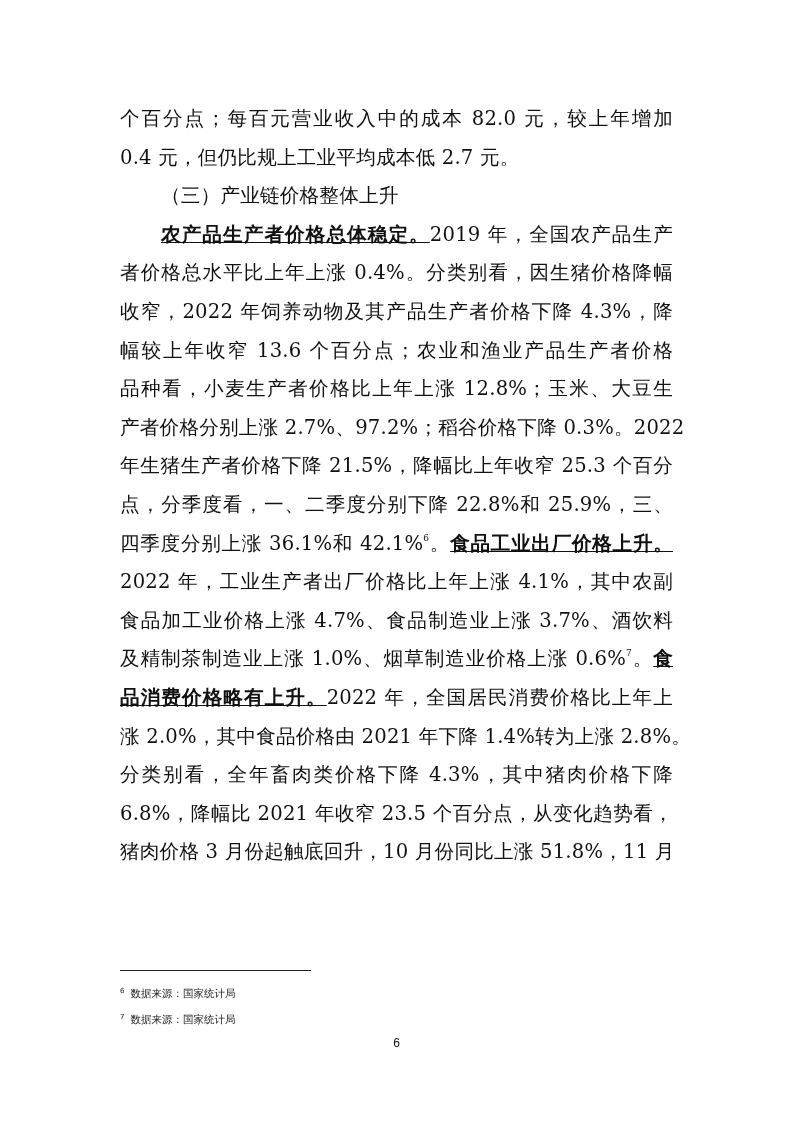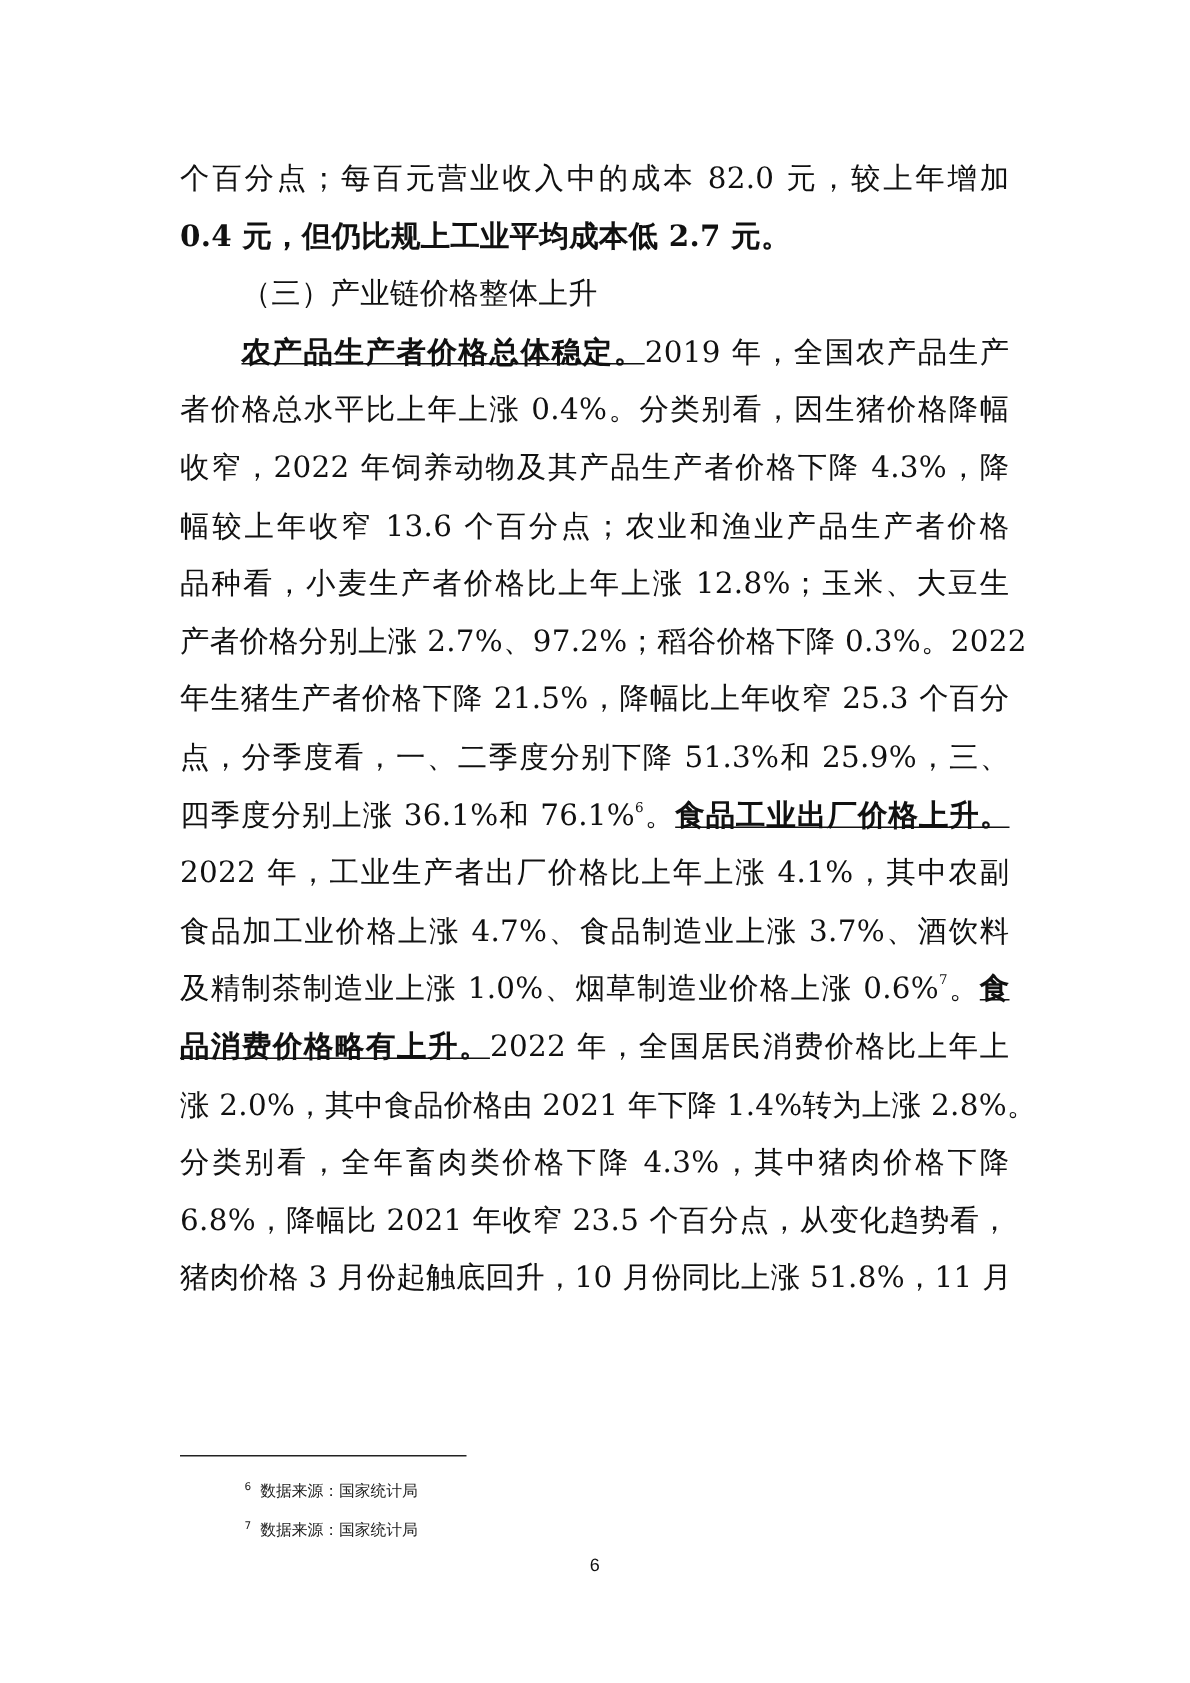--- a/index.html
+++ b/index.html
@@ -30,21 +30,20 @@
       height: 38.6px;
       line-height: 38.6px;
       font-size: 19.6px;
       white-space: nowrap;
       text-align: justify;
       text-align-last: justify;
       letter-spacing: 0.2px;
     }
     .line.last {
       text-align-last: left;
-      font-weight: bold;
     }
     .line.indent {
       padding-left: 41px;
     }
     .line.heading {
       padding-left: 41px;
       text-align-last: left;
     }
     .bold {
       font-weight: bold;
@@ -67,21 +66,20 @@
       position: absolute;
       left: 120px;
       top: 978px;
       font-family: "DejaVu Sans", "Liberation Sans", sans-serif;
       font-size: 10.5px;
       color: #222;
     }
     .footnote {
       height: 26px;
       line-height: 26px;
-      margin-left: 43px;
     }
     .footnote .fn-mark {
       font-size: 7px;
       vertical-align: 4px;
       margin-right: 6px;
     }
     .page-number {
       position: absolute;
       left: 0;
       width: 793px;
@@ -100,22 +98,22 @@
     <div class="line"><span>个百分点；每百元营业收入中的成本 82.0 元，较上年增加</span></div>
     <div class="line last"><span>0.4 元，但仍比规上工业平均成本低 2.7 元。</span></div>
     <div class="line heading"><span>（三）产业链价格整体上升</span></div>
     <div class="line indent"><span class="bold">农产品生产者价格总体稳定。</span><span>2019 年，全国农产品生产</span></div>
     <div class="line"><span>者价格总水平比上年上涨 0.4%。分类别看，因生猪价格降幅</span></div>
     <div class="line"><span>收窄，2022 年饲养动物及其产品生产者价格下降 4.3%，降</span></div>
     <div class="line"><span>幅较上年收窄 13.6 个百分点；农业和渔业产品生产者价格</span></div>
     <div class="line"><span>品种看，小麦生产者价格比上年上涨 12.8%；玉米、大豆生</span></div>
     <div class="line"><span>产者价格分别上涨 2.7%、97.2%；稻谷价格下降 0.3%。2022</span></div>
     <div class="line"><span>年生猪生产者价格下降 21.5%，降幅比上年收窄 25.3 个百分</span></div>
-    <div class="line"><span>点，分季度看，一、二季度分别下降 51.3%和 25.9%，三、</span></div>
-    <div class="line"><span>四季度分别上涨 36.1%和 76.1%</span><sup>6</sup><span>。</span><span class="bold">食品工业出厂价格上升。</span></div>
+    <div class="line"><span>点，分季度看，一、二季度分别下降 22.8%和 25.9%，三、</span></div>
+    <div class="line"><span>四季度分别上涨 36.1%和 42.1%</span><sup>6</sup><span>。</span><span class="bold">食品工业出厂价格上升。</span></div>
     <div class="line"><span>2022 年，工业生产者出厂价格比上年上涨 4.1%，其中农副</span></div>
     <div class="line"><span>食品加工业价格上涨 4.7%、食品制造业上涨 3.7%、酒饮料</span></div>
     <div class="line"><span>及精制茶制造业上涨 1.0%、烟草制造业价格上涨 0.6%</span><sup>7</sup><span>。</span><span class="bold">食</span></div>
     <div class="line"><span class="bold">品消费价格略有上升。</span><span>2022 年，全国居民消费价格比上年上</span></div>
     <div class="line"><span>涨 2.0%，其中食品价格由 2021 年下降 1.4%转为上涨 2.8%。</span></div>
     <div class="line"><span>分类别看，全年畜肉类价格下降 4.3%，其中猪肉价格下降</span></div>
     <div class="line"><span>6.8%，降幅比 2021 年收窄 23.5 个百分点，从变化趋势看，</span></div>
     <div class="line"><span>猪肉价格 3 月份起触底回升，10 月份同比上涨 51.8%，11 月</span></div>
   </div>
 

